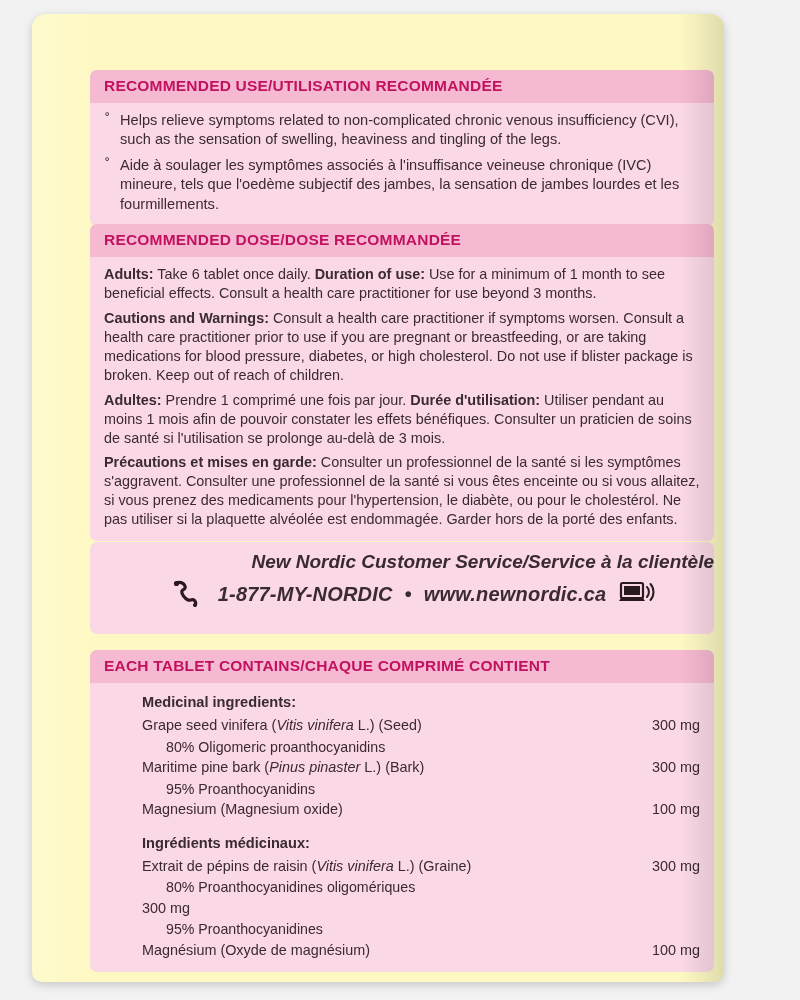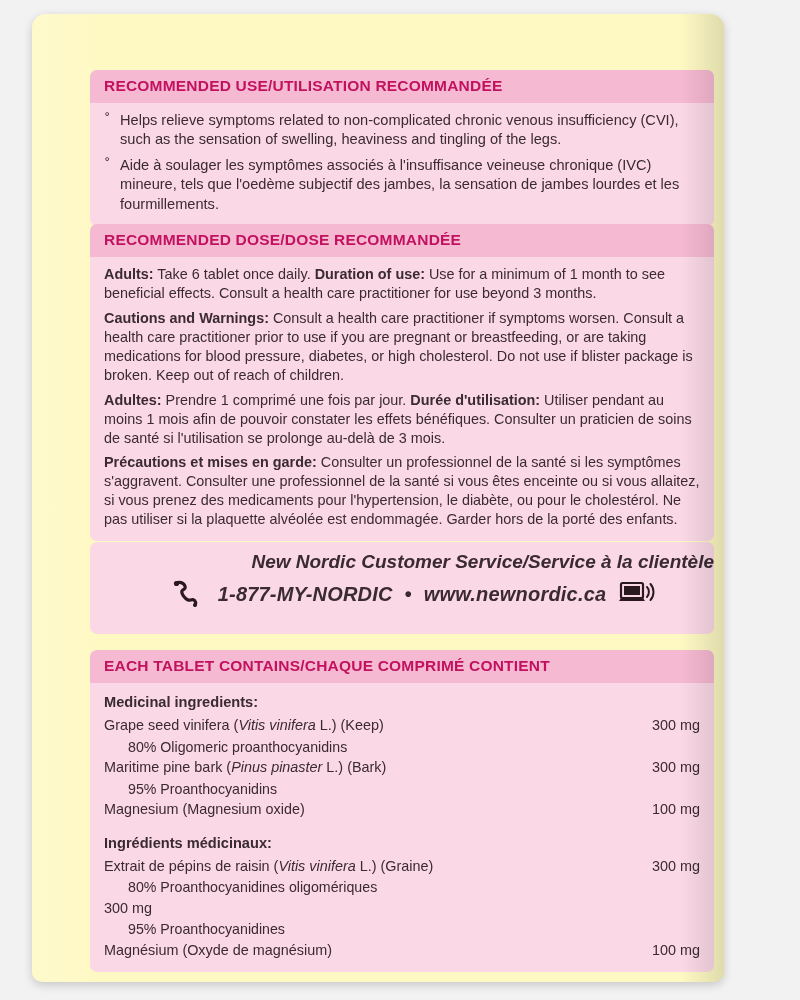--- a/index.html
+++ b/index.html
@@ -117,21 +117,21 @@
     font-weight: bold;
     font-size: 20px;
     letter-spacing: 0.2px;
     padding-left: 24px;
   }
   .phone-icon { display: inline-block; line-height: 1; }
   .laptop-icon { display: inline-block; line-height: 1; }
 
   
   #panel-ingredients { top: 636px; }
-  #panel-ingredients .panel-body { padding: 8px 14px 10px 14px; }
+  #panel-ingredients .panel-body { padding: 8px 14px 10px 14px; margin-left: 38px; }
 
   .ing-group-title {
     font-weight: bold;
     font-size: 14.6px;
     margin: 2px 0 4px 0;
     color: #3a2a31;
   }
   .ing-group-title.second { margin-top: 14px; }
 
   .ing-row {
@@ -206,21 +206,21 @@
     </div>
   </section>
 
   <section class="panel" id="panel-ingredients">
     <div class="panel-header">EACH TABLET CONTAINS/CHAQUE COMPRIMÉ CONTIENT</div>
     <div class="panel-body">
 
       <div class="ing-group-title">Medicinal ingredients:</div>
 
       <div class="ing-row">
-        <span class="name"><span>Grape seed vinifera (</span><span class="ital">Vitis vinifera</span><span> L.) (Keep)</span></span>
+        <span class="name"><span>Grape seed vinifera (</span><span class="ital">Vitis vinifera</span><span> L.) (Seed)</span></span>
         <span class="amount">300 mg</span>
       </div>
       <div class="ing-sub">80% Oligomeric proanthocyanidins</div>
 
       <div class="ing-row">
         <span class="name"><span>Maritime pine bark (</span><span class="ital">Pinus pinaster</span><span> L.) (Bark)</span></span>
         <span class="amount">300 mg</span>
       </div>
       <div class="ing-sub">95% Proanthocyanidins</div>
 

